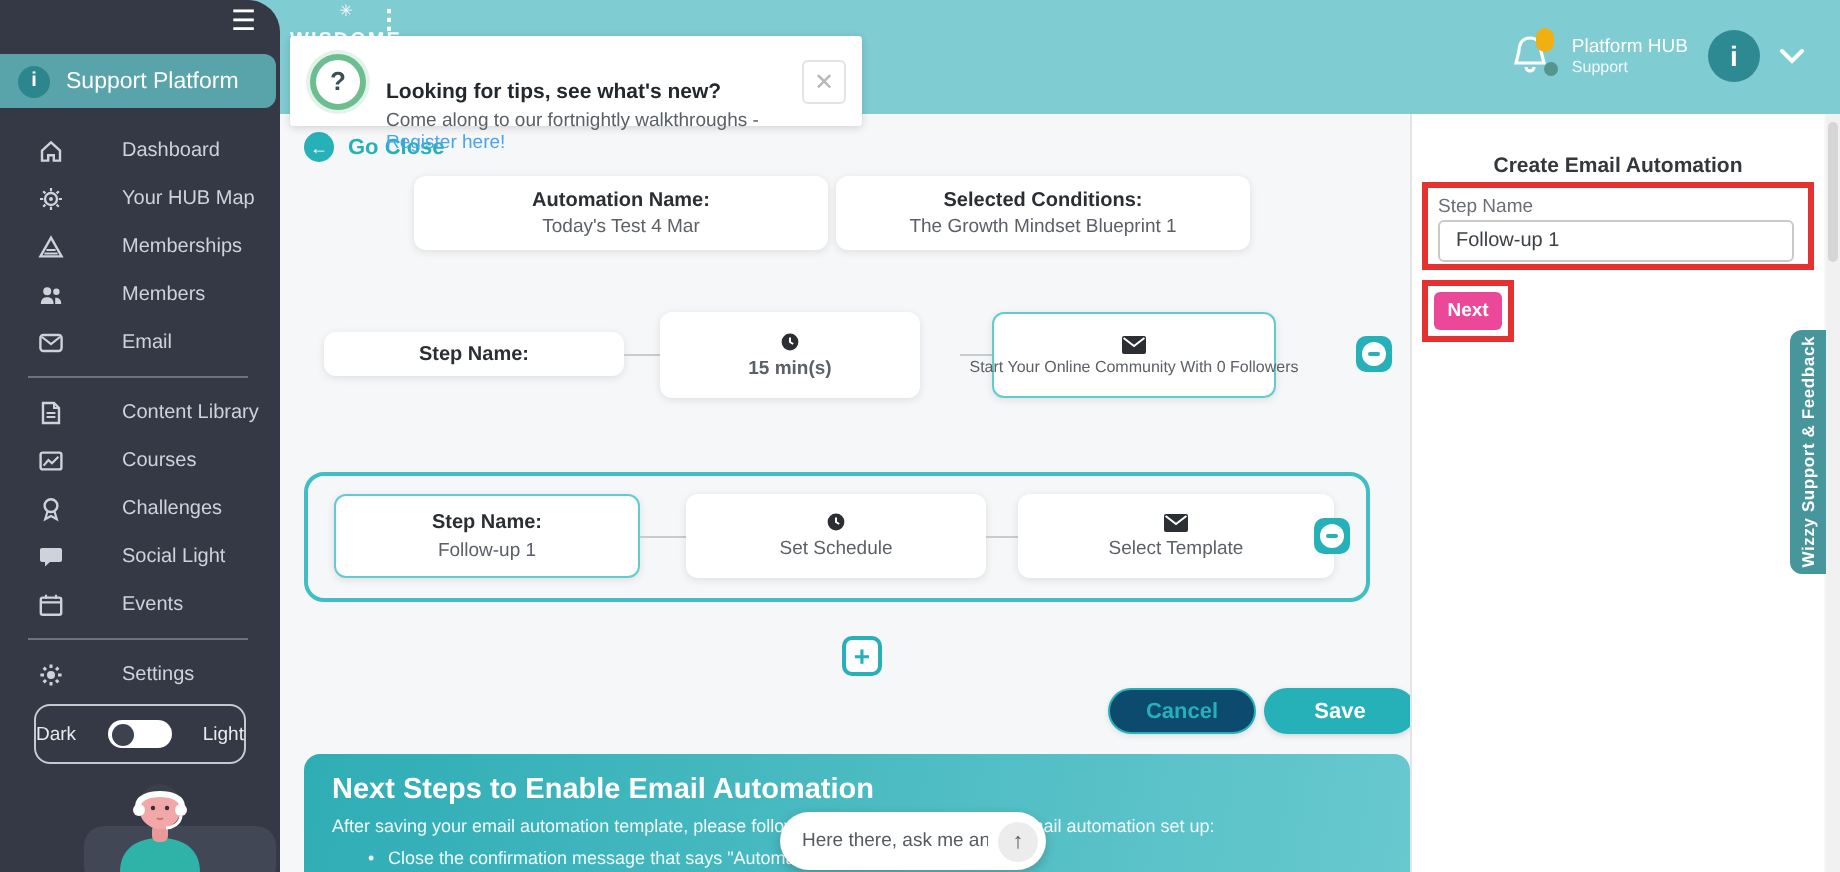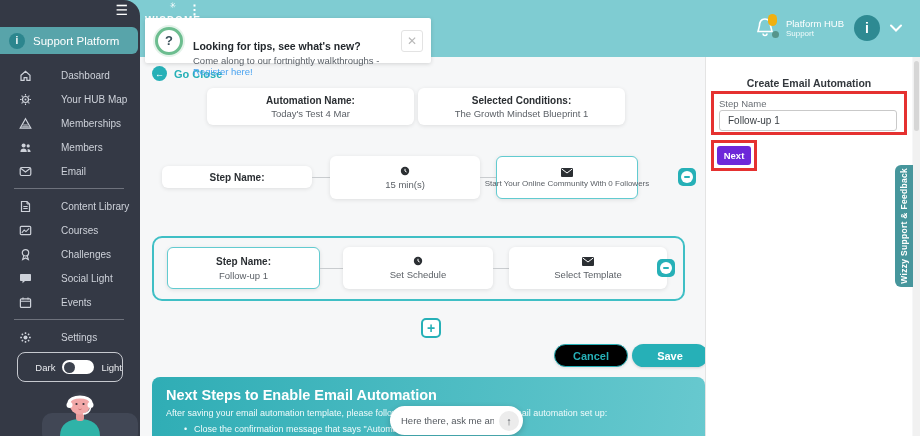--- a/index.html
+++ b/index.html
@@ -40,21 +40,21 @@
            display:flex; align-items:center; gap:8px; padding-left:9px; }
   .brand-i { width:16px; height:16px; border-radius:50%; background:#2c868e; color:#fff; font-size:10px; font-weight:bold;
              display:flex; align-items:center; justify-content:center; flex:0 0 auto; }
   .brand-title { color:#fff; font-size:11.5px; }
   .nav { position:absolute; left:0; top:63px; width:140px; }
   .nav-item { height:24px; display:flex; align-items:center; gap:13px; padding-left:19px; cursor:pointer; }
   .nav-item span.lbl { color:#ced2da; font-size:10px;padding-left:16px; }
   .nav-item svg { flex:0 0 auto; }
   .nav-divider { border:none; border-top:1px solid #6e727c; margin:5px 16px 5px 14px; }
   .theme-box { position:absolute; left:17px; top:352px; width:106px; height:30px; border:1px solid #c6c9cf; border-radius:8px;
-               display:flex; align-items:center; justify-content:flex-end; gap:7px; cursor:pointer; }
+               display:flex; align-items:center; justify-content:space-between; gap:7px; cursor:pointer; }
   .theme-lbl { color:#e8eaee; font-size:9.5px; }
   .toggle-track { width:32px; height:14px; background:#fff; border-radius:8px; position:relative; }
   .toggle-knob { position:absolute; left:2px; top:1.5px; width:11px; height:11px; border-radius:50%; background:#3c424e; }
   .agent-box { position:absolute; left:42px; top:413px; width:96px; height:30px; background:#414755; border-radius:10px; }
   .agent-svg { position:absolute; left:50px; top:388px; }
 
   
   .go-back { position:absolute; left:152px; top:66px; display:flex; align-items:center; gap:7px; cursor:pointer; z-index:2; }
   .go-back-circle { width:15px; height:15px; border-radius:50%; background:#26b0b7; color:#fff; font-size:9px;
                     display:flex; align-items:center; justify-content:center; }
@@ -75,38 +75,38 @@
   .minus-btn { position:absolute; width:18px; height:18px; background:#26b0b7; border-radius:5px;
                display:flex; align-items:center; justify-content:center; cursor:pointer; }
   .minus-btn .inner { width:12px; height:12px; background:#fff; border-radius:50%; display:flex; align-items:center; justify-content:center; }
   .minus-btn .bar { width:6px; height:2px; background:#26b0b7; border-radius:1px; }
   .row2-box { position:absolute; left:152px; top:236px; width:533px; height:65px; border:2px solid #3fbfc5; border-radius:10px; }
   .plus-btn { position:absolute; left:421px; top:318px; width:20px; height:20px; border:2px solid #26b0b7; border-radius:5px;
               background:#fff; color:#26b0b7; font-size:14px; font-weight:bold; line-height:16px; text-align:center; cursor:pointer; }
 
   .btn { position:absolute; top:344px; height:23px; border-radius:12px; font-size:11px; font-weight:bold;
          display:flex; align-items:center; justify-content:center; cursor:pointer; }
-  .btn-cancel { left:554px; width:74px; background:#000000; border:1.5px solid #26b0b7; color:#26b0b7; box-shadow:0 1px 3px rgba(0,0,0,.1); }
+  .btn-cancel { left:554px; width:74px; background:#0c4a6e; border:1.5px solid #26b0b7; color:#26b0b7; box-shadow:0 1px 3px rgba(0,0,0,.1); }
   .btn-save { left:632px; width:76px; background:#26b0b7; color:#fff; box-shadow:0 1px 3px rgba(0,0,0,.15); }
 
   .next-steps { position:absolute; left:152px; top:377px; width:553px; height:80px; border-radius:8px 8px 0 0;
                 background:linear-gradient(100deg,#2fadb5 0%,#68c9cf 100%); padding:10px 14px; }
   .ns-title { color:#fff; font-size:14.5px; font-weight:bold; }
   .ns-intro { color:#f0fbfb; font-size:9px; margin-top:5px; }
   .ns-list { list-style:none; margin-top:6px; padding-left:18px; }
   .ns-list li { position:relative; color:#f0fbfb; font-size:9px; padding-left:10px; margin-top:3px; }
   .ns-list li::before { content:"•"; position:absolute; left:0; }
 
   
   .panel { position:absolute; left:705px; top:57px; width:207px; height:379px; background:#fff; border-left:1px solid #e4e4e4; }
   .panel-title { text-align:center; font-size:10.5px; font-weight:bold; color:#33383d; margin-top:20px; }
   .field-label { position:absolute; left:719px; top:98px; font-size:9.5px; color:#6a6f75; }
   .field-input { position:absolute; left:719px; top:110px; width:178px; height:21px; border:1px solid #c9c9c9; border-radius:3px;
                  padding:0 8px; font-size:10px; color:#3c4146; font-family:"Liberation Sans", sans-serif; }
-  .next-btn { position:absolute; left:717px; top:146px; width:34px; height:19px; background:#6d28d9; color:#fff;
+  .next-btn { position:absolute; left:717px; top:146px; width:34px; height:19px; background:#ec4899; color:#fff;
               font-size:9.5px; font-weight:bold; border:none; border-radius:3px; cursor:pointer; }
   .red-box { position:absolute; border:3px solid #e53130; z-index:6; pointer-events:none; }
   .red-box-1 { left:711px; top:91px; width:196px; height:44px; }
   .red-box-2 { left:711px; top:140px; width:46px; height:31px; }
 
   
   .wizzy-tab { position:absolute; left:895px; top:165px; width:18px; height:122px; background:#46969c; border-radius:6px 0 0 6px;
                display:flex; align-items:center; justify-content:center; cursor:pointer; z-index:7; }
   .wizzy-tab span { writing-mode:vertical-rl; transform:rotate(180deg); color:#fff; font-size:8.5px; font-weight:bold; letter-spacing:.3px; }
   .scroll-track { position:absolute; left:913px; top:57px; width:7px; height:379px; background:#f1f1f1; }
@@ -281,21 +281,21 @@
   </div>
   <div class="sum-card" style="left:418px;">
     <div class="sum-title">Selected Conditions:</div>
     <div class="sum-val">The Growth Mindset Blueprint 1</div>
   </div>
 
   <div class="wf-card" style="left:162px; top:166px; width:150px; height:22px;">
     <div class="wf-label">Step Name:</div>
   </div>
   <div class="conn" style="left:312px; top:177px; width:18px;"></div>
-  <div class="wf-card" style="left:330px; top:156px; width:150px; height:43px;">
+  <div class="wf-card" style="left:330px; top:156px; width:130px; height:43px;font-weight:bold;">
     <svg width="10" height="10" viewBox="0 0 10 10">
         <circle cx="5" cy="5" r="4.2" fill="#2b2f33"></circle>
         <path d="M5 2.8 V5 L6.6 6" stroke="#ffffff" stroke-width="1" fill="none"></path>
       </svg>
     <div class="wf-sub">15 min(s)</div>
   </div>
   <div class="conn" style="left:480px; top:177px; width:16px;"></div>
   <div class="wf-card teal-border" style="left:496px; top:156px; width:142px; height:43px;">
     <svg width="12" height="9" viewBox="0 0 12 9">
         <rect x="0" y="0" width="12" height="9" rx="1" fill="#2b2f33"></rect>

